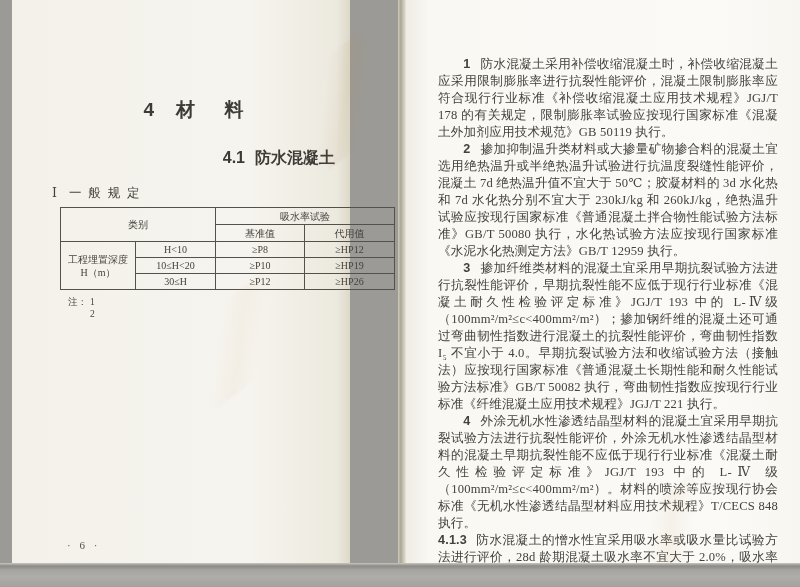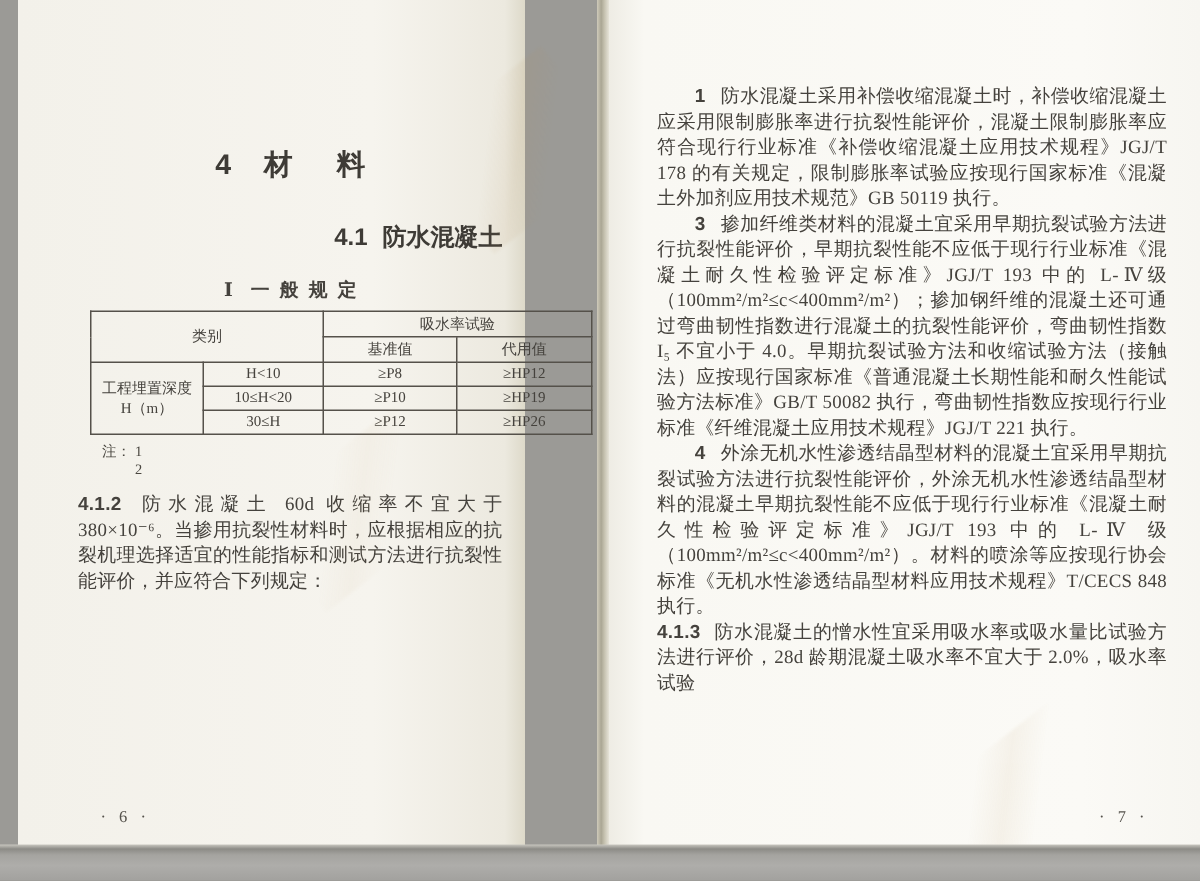--- a/index.html
+++ b/index.html
@@ -54,22 +54,22 @@
   }
   .h-chapter .h-num { margin-right: 20px; }
   .h-chapter .h-title { letter-spacing: 1.55em; margin-right: -1.55em; }
   .h-section {
     margin-top: 25px; text-align: right;
     font-family: "Liberation Sans", "DejaVu Sans", sans-serif;
     font-weight: bold; font-size: 16px; color: #3e3b36;
   }
   .h-section .h-num { margin-right: 10px; }
   .h-sub {
-    margin-top: 16px; text-align: center;
-    font-size: 12.5px; color: #45423d; font-weight: bold;
+    margin-top: 16px; text-align: left;
+    font-size: 12.5px; color: #45423d;
   }
   .h-sub .h-num { margin-right: 12px; }
   .h-sub .h-title { letter-spacing: 0.55em; margin-right: -0.55em; }
 
   
   .para {
     font-size: 12.6px; line-height: 17px; text-align: justify;
     color: #45423d; letter-spacing: 0.2px;
   }
   .para .plabel {
@@ -188,36 +188,36 @@
       <div class="note">
         <span class="nprefix">注：</span>
         <span class="nnum">1</span>
       </div>
       <div class="note">
         <span class="nprefix"></span>
         <span class="nnum">2</span>
       </div>
     </div>
 
-    <p class="para para-412">
-      <span class="plabel">4.1.2</span><span>防水混凝土 60d 收缩率不宜大于 380×10⁻⁶。当掺用抗裂性材料时，应根据相应的抗裂机理选择适宜的性能指标和测试方法进行抗裂性能评价，并应符合下列规定：</span>
-    </p>
 
     <div class="pageno pageno-left">· 6 ·</div>
   </div>
 
   <div class="gutter"></div>
 
   <div class="page page-right">
     <div class="rp-content">
 
       <p class="para clause">
         <span class="cnum">1</span><span>防水混凝土采用补偿收缩混凝土时，补偿收缩混凝土应采用限制膨胀率进行抗裂性能评价，混凝土限制膨胀率应符合现行行业标准《补偿收缩混凝土应用技术规程》JGJ/T 178 的有关规定，限制膨胀率试验应按现行国家标准《混凝土外加剂应用技术规范》GB 50119 执行。</span>
       </p>
 
+      <p class="para clause">
+        <span class="cnum">2</span><span>掺加抑制温升类材料或大掺量矿物掺合料的混凝土宜选用绝热温升或半绝热温升试验进行抗温度裂缝性能评价，混凝土 7d 绝热温升值不宜大于 50℃；胶凝材料的 3d 水化热和 7d 水化热分别不宜大于 230kJ/kg 和 260kJ/kg，绝热温升试验应按现行国家标准《普通混凝土拌合物性能试验方法标准》GB/T 50080 执行，水化热试验方法应按现行国家标准《水泥水化热测定方法》GB/T 12959 执行。</span>
+      </p>
 
       <p class="para clause">
         <span class="cnum">3</span><span>掺加纤维类材料的混凝土宜采用早期抗裂试验方法进行抗裂性能评价，早期抗裂性能不应低于现行行业标准《混凝土耐久性检验评定标准》JGJ/T 193 中的 L-Ⅳ级（100mm²/m²≤c&lt;400mm²/m²）；掺加钢纤维的混凝土还可通过弯曲韧性指数进行混凝土的抗裂性能评价，弯曲韧性指数 I₅ 不宜小于 4.0。早期抗裂试验方法和收缩试验方法（接触法）应按现行国家标准《普通混凝土长期性能和耐久性能试验方法标准》GB/T 50082 执行，弯曲韧性指数应按现行行业标准《纤维混凝土应用技术规程》JGJ/T 221 执行。</span>
       </p>
 
       <p class="para clause">
         <span class="cnum">4</span><span>外涂无机水性渗透结晶型材料的混凝土宜采用早期抗裂试验方法进行抗裂性能评价，外涂无机水性渗透结晶型材料的混凝土早期抗裂性能不应低于现行行业标准《混凝土耐久性检验评定标准》JGJ/T 193 中的 L-Ⅳ 级（100mm²/m²≤c&lt;400mm²/m²）。材料的喷涂等应按现行协会标准《无机水性渗透结晶型材料应用技术规程》T/CECS 848 执行。</span>
       </p>
 
       <p class="para">

